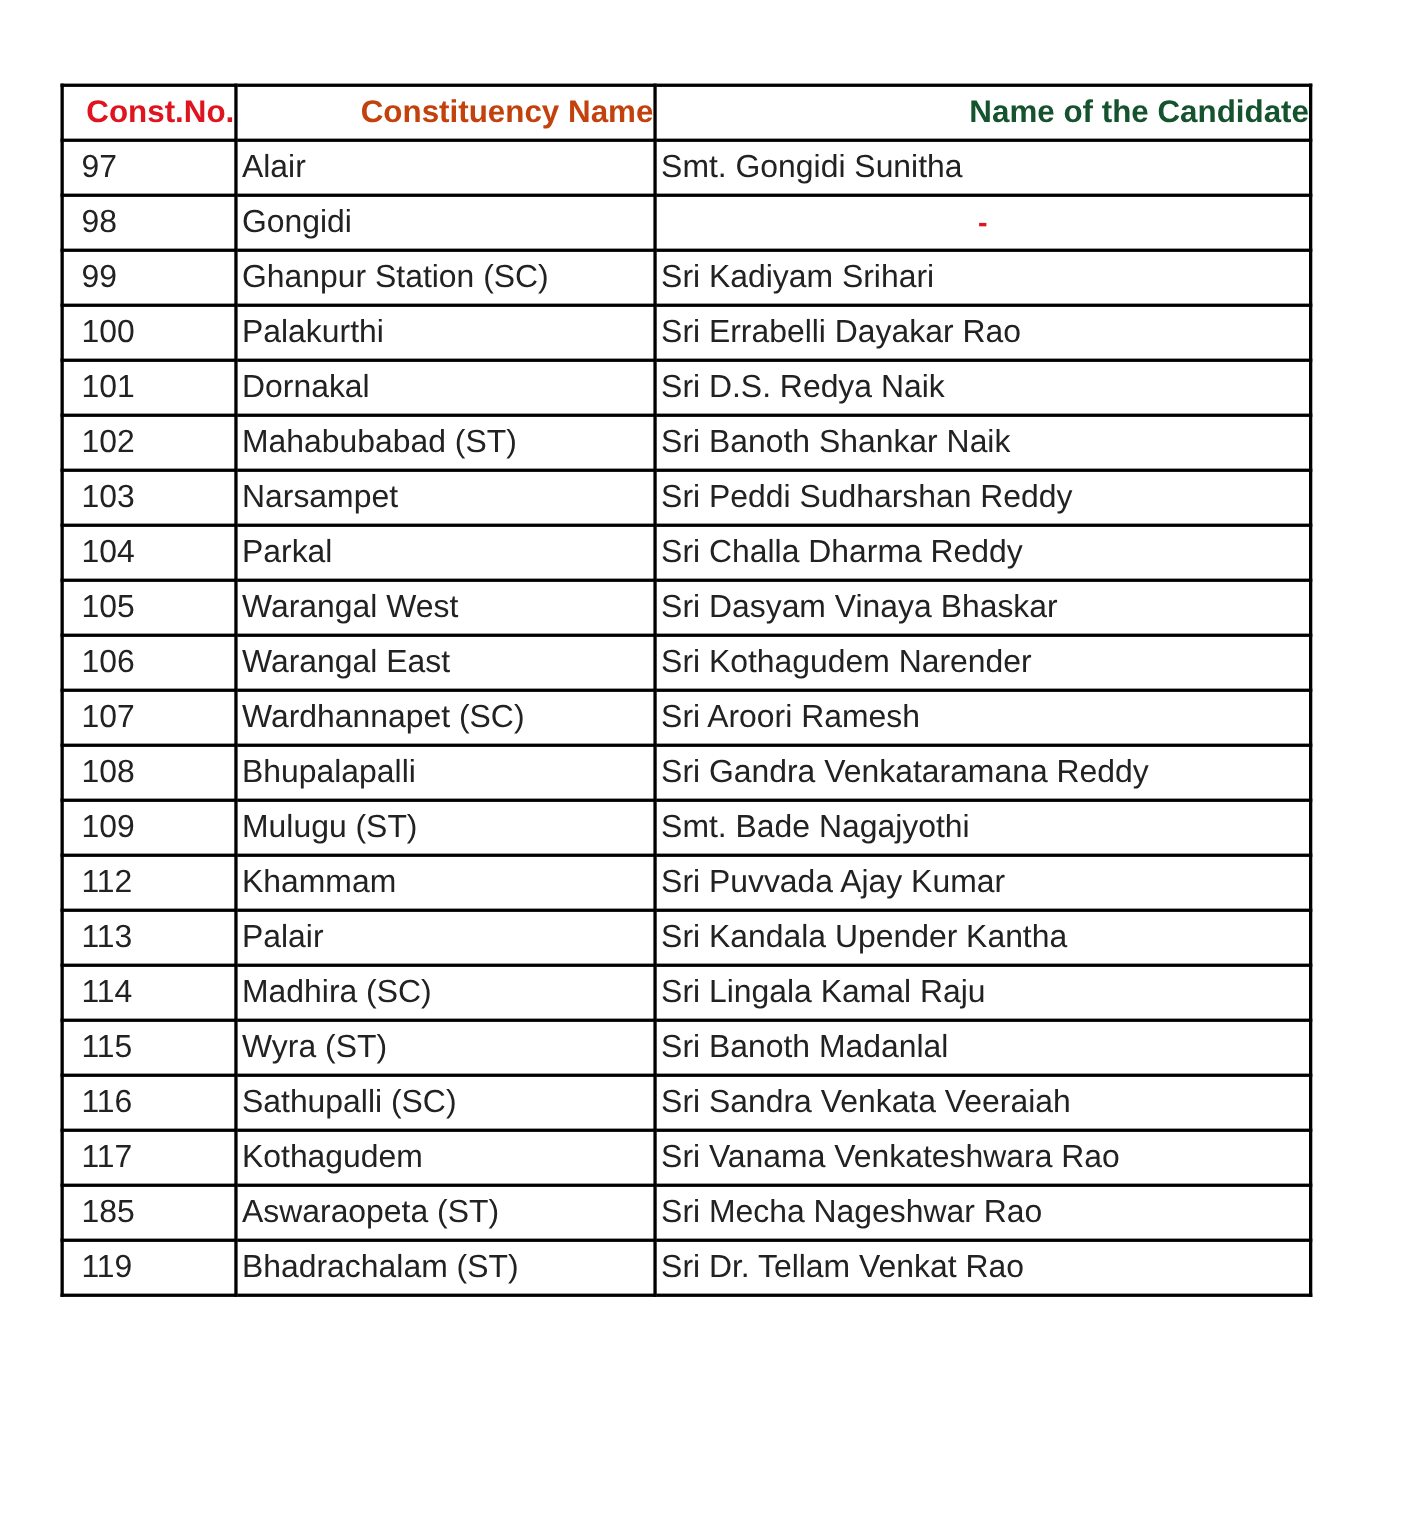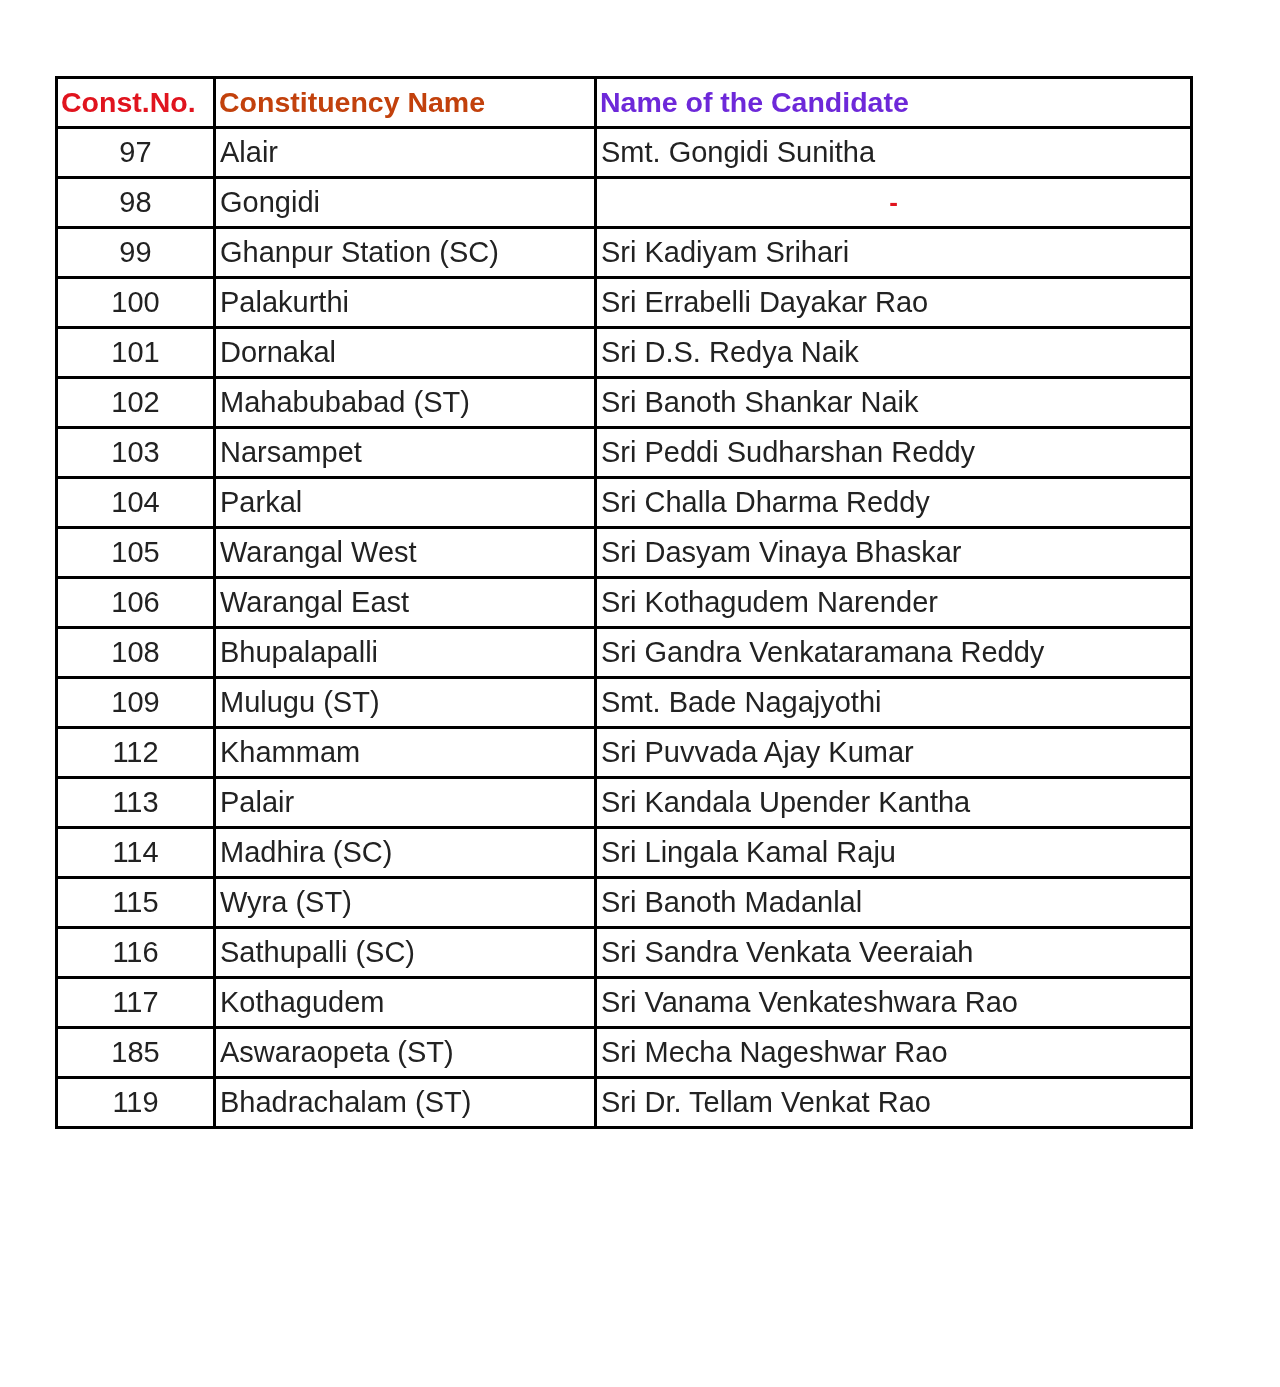--- a/index.html
+++ b/index.html
@@ -33,27 +33,26 @@
       padding: 0 0 0 4px;
       font-size: 29px;
       line-height: 47px;
       color: #222222;
       white-space: nowrap;
       overflow: hidden;
       vertical-align: middle;
     }
     #candidates-table th {
       font-weight: bold;
-      text-align: left;
+      text-align: right;
       padding-left: 3px;
       font-size: 28.5px;
     }
     #candidates-table td.num {
-      text-align: center;
-      padding-left: 0;
+      padding-left: 16px;
     }
     #candidates-table td.dash {
       text-align: center;
       padding-left: 0;
       font-weight: bold;
       font-size: 26px;
     }
   </style>
 </head>
 <body>
@@ -61,21 +60,21 @@
 <table id="candidates-table">
   <colgroup>
     <col class="c1">
       <col class="c2">
       <col class="c3">
   </colgroup>
   <thead>
     <tr>
       <th style="color: rgb(224, 20, 30);">Const.No.</th>
       <th style="color: #c2410c;">Constituency Name</th>
-      <th style="color: #6d28d9;">Name of the Candidate</th>
+      <th style="color: #14532d;">Name of the Candidate</th>
     </tr>
   </thead>
   <tbody id="table-body">
       <tr>
         <td class="num">97</td>
         <td>Alair</td>
         <td>Smt. Gongidi Sunitha</td>
       </tr>
       <tr>
         <td class="num">98</td>
@@ -114,20 +113,25 @@
       </tr>
       <tr>
         <td class="num">105</td>
         <td>Warangal West</td>
         <td>Sri Dasyam Vinaya Bhaskar</td>
       </tr>
       <tr>
         <td class="num">106</td>
         <td>Warangal East</td>
         <td>Sri Kothagudem Narender</td>
+      </tr>
+      <tr>
+        <td class="num">107</td>
+        <td>Wardhannapet (SC)</td>
+        <td>Sri Aroori Ramesh</td>
       </tr>
       <tr>
         <td class="num">108</td>
         <td>Bhupalapalli</td>
         <td>Sri Gandra Venkataramana Reddy</td>
       </tr>
       <tr>
         <td class="num">109</td>
         <td>Mulugu (ST)</td>
         <td>Smt. Bade Nagajyothi</td>

